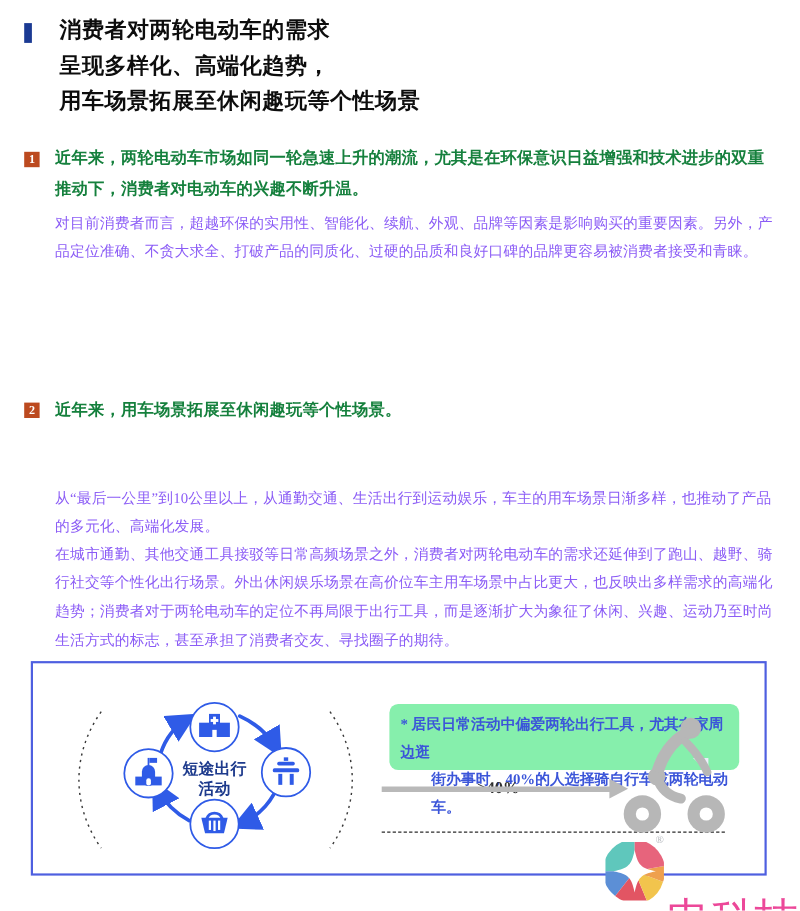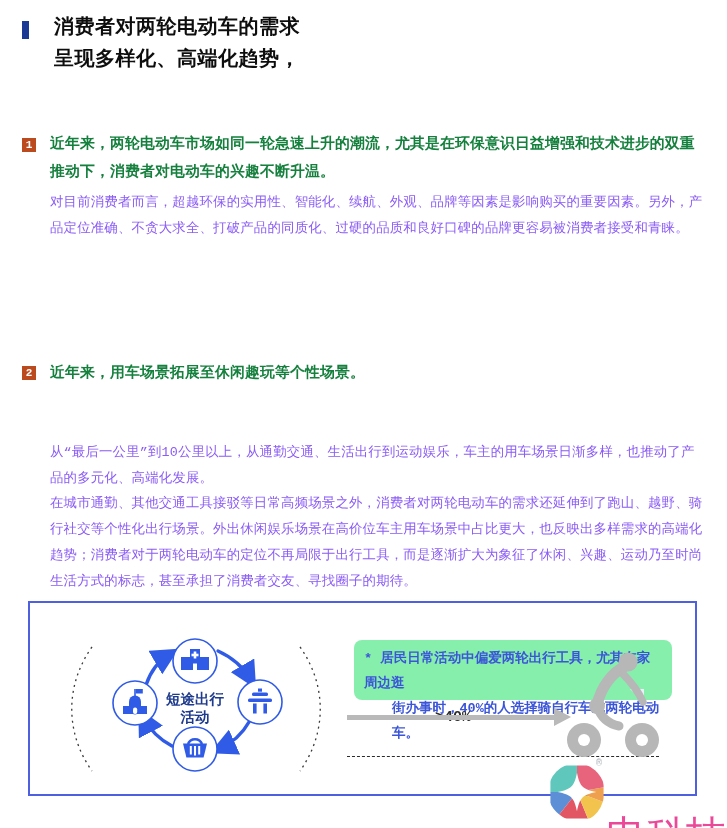--- a/index.html
+++ b/index.html
@@ -1,18 +1,18 @@
 <!DOCTYPE html>
 <html><head>
 <meta charset="utf-8">
 <style>
   html,body{margin:0;padding:0;}
   #doc{
     position:relative; width:727px; height:828px; background:#ffffff;
-    font-family:Liberation Mono, monospace;
+    font-family:Liberation Serif, serif;
     overflow:hidden; color:#222;
   }
   .abs{position:absolute;}
   
   .title-bar{left:22px; top:21px; width:7px; height:18px; background:#1b3a93;}
   .title{left:54px; top:12px; width:620px; font-size:20px; font-weight:700;
          color:#0d0d0d; line-height:32px; letter-spacing:0.5px;}
   
   .badge{width:14px; height:14px; background:#bc4a1f; color:#fff; font-size:11px;
          font-weight:700; display:flex; align-items:center; justify-content:center;}
@@ -43,20 +43,21 @@
 </style>
 </head>
 <body>
 
 <div id="doc">
 
   <div class="abs title-bar"></div>
   <div class="abs title">
     <div>消费者对两轮电动车的需求</div>
     <div>呈现多样化、高端化趋势，</div>
+    <div>用车场景拓展至休闲趣玩等个性场景</div>
   </div>
 
   <div class="abs badge" style="left:22px; top:138px;">1</div>
   <div class="abs sec-head" style="top:131px;">近年来，两轮电动车市场如同一轮急速上升的潮流，尤其是在环保意识日益增强和技术进步的双重推动下，消费者对电动车的兴趣不断升温。</div>
   <p class="abs para" style="top:190px;">对目前消费者而言，超越环保的实用性、智能化、续航、外观、品牌等因素是影响购买的重要因素。另外，产品定位准确、不贪大求全、打破产品的同质化、过硬的品质和良好口碑的品牌更容易被消费者接受和青睐。</p>
 
   <div class="abs badge" style="left:22px; top:366px;">2</div>
   <div class="abs sec-head" style="top:360px;">近年来，用车场景拓展至休闲趣玩等个性场景。</div>
   <p class="abs para" style="top:440px;">从“最后一公里”到10公里以上，从通勤交通、生活出行到运动娱乐，车主的用车场景日渐多样，也推动了产品的多元化、高端化发展。</p>
   <p class="abs para" style="top:491px;">在城市通勤、其他交通工具接驳等日常高频场景之外，消费者对两轮电动车的需求还延伸到了跑山、越野、骑行社交等个性化出行场景。外出休闲娱乐场景在高价位车主用车场景中占比更大，也反映出多样需求的高端化趋势；消费者对于两轮电动车的定位不再局限于出行工具，而是逐渐扩大为象征了休闲、兴趣、运动乃至时尚生活方式的标志，甚至承担了消费者交友、寻找圈子的期待。</p>

